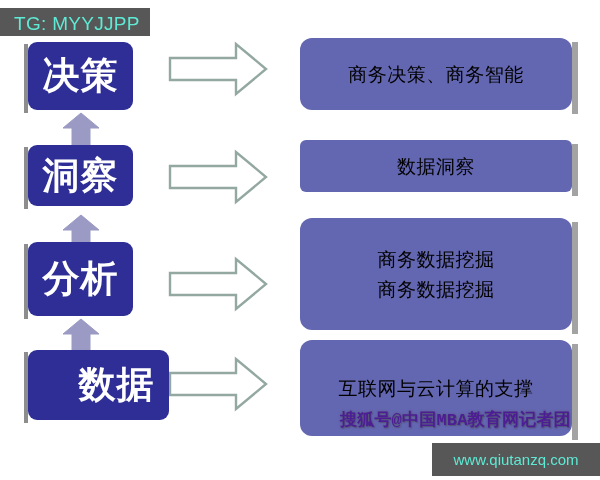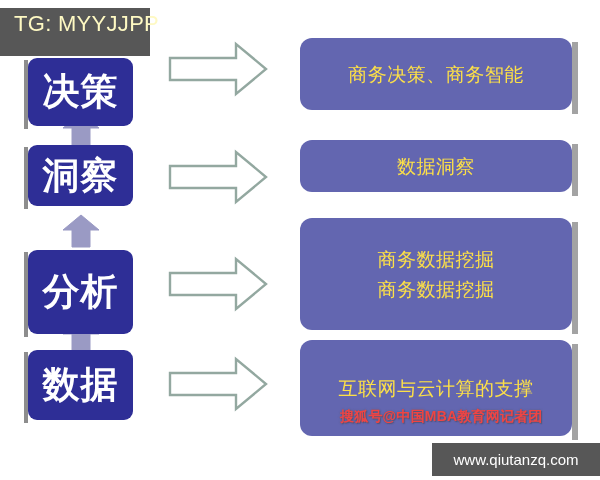--- a/index.html
+++ b/index.html
@@ -21,24 +21,24 @@
     background: #ffffff;
     overflow: hidden;
   }
 
   
   .tg-badge {
     position: absolute;
     left: 0px;
     top: 8px;
     width: 150px;
-    height: 48px;
+    height: 28px;
     background: #575757;
-    color: #fef9c3;
-    font-size: 22px;
+    color: #5eead4;
+    font-size: 19px;
     line-height: 32px;
     padding-left: 14px;
     box-sizing: border-box;
     letter-spacing: 0.3px;
     white-space: nowrap;
     z-index: 40;
   }
 
   
   .stage-box {
@@ -61,24 +61,24 @@
   .stage-box::before {
     content: "";
     position: absolute;
     left: -4px;
     top: 2px;
     bottom: -3px;
     width: 4px;
     background: #8d8d8d;
     z-index: -1;
   }
-  .stage-1 { top: 58px;  height: 68px; }
+  .stage-1 { top: 42px;  height: 68px; }
   .stage-2 { top: 145px; height: 61px; }
-  .stage-3 { top: 250px; height: 84px; }
-  .stage-4 { top: 350px; height: 70px; }
+  .stage-3 { top: 242px; height: 74px; }
+  .stage-4 { top: 350px; height: 70px; padding-left: 36px; }
 
   
   .up-arrow {
     position: absolute;
     left: 62px;
     width: 38px;
     height: 34px;
     z-index: 15;
   }
   .up-1 { top: 112px; }
@@ -98,21 +98,21 @@
   .ra-3 { top: 255px; }
   .ra-4 { top: 355px; }
 
   
   .desc-panel {
     position: absolute;
     left: 300px;
     width: 272px;
     background: #6366b0;
     border-radius: 12px;
-    color: #fde047;
+    color: #000000;
     font-family: "DejaVu Sans", "Liberation Sans", sans-serif;
     font-size: 19px;
     line-height: 30px;
     display: flex;
     flex-direction: column;
     align-items: center;
     justify-content: center;
     text-align: center;
     letter-spacing: 0.5px;
     z-index: 20;
@@ -122,48 +122,48 @@
     content: "";
     position: absolute;
     right: -6px;
     top: 4px;
     bottom: -4px;
     width: 6px;
     background: #a3a3a3;
     z-index: -1;
   }
   .panel-1 { top: 38px;  height: 72px; }
-  .panel-2 { top: 140px; height: 52px; }
+  .panel-2 { top: 140px; height: 52px; border-radius: 6px; }
   .panel-3 { top: 218px; height: 112px; }
   .panel-4 { top: 340px; height: 96px; }
 
   .panel-line { display: block; }
 
   
   .wm-sohu {
     position: absolute;
     left: 340px;
     top: 408px;
-    font-family: Liberation Sans, sans-serif;
-    font-size: 14px;
+    font-family: Liberation Mono, monospace;
+    font-size: 17px;
     font-weight: bold;
-    color: #ef4444;
+    color: #4c1d95;
     text-shadow: 0 0 2px rgba(90,90,110,0.85), 1px 1px 1px rgba(70,70,90,0.6);
     white-space: nowrap;
     letter-spacing: 0.2px;
     z-index: 45;
   }
   .wm-url {
     position: absolute;
     left: 432px;
     top: 443px;
     width: 168px;
     height: 33px;
     background: #575757;
-    color: #ffffff;
+    color: #5eead4;
     font-size: 15px;
     line-height: 33px;
     text-align: center;
     white-space: nowrap;
     z-index: 45;
   }
 </style>
 </head>
 <body>
 

